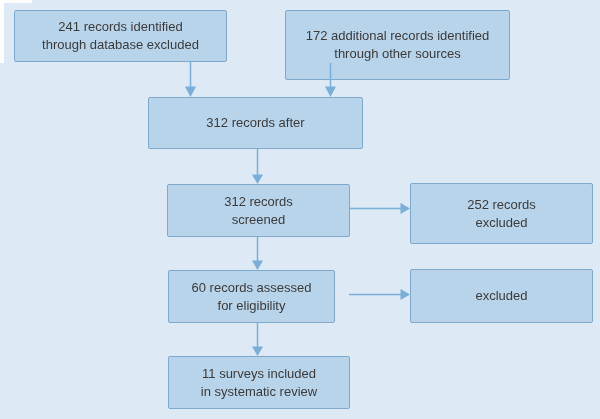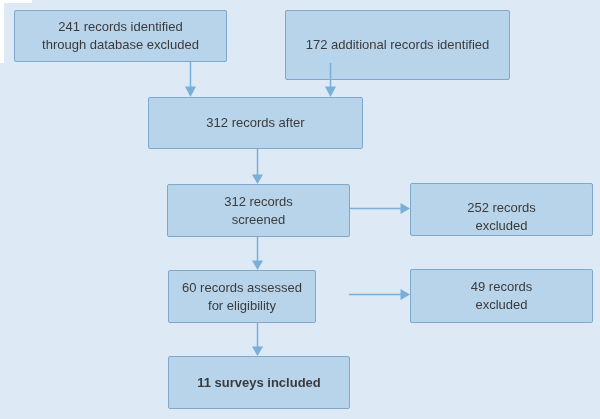--- a/index.html
+++ b/index.html
@@ -27,24 +27,24 @@
     justify-content: center;
     text-align: center;
     color: var(--text, #3b3b3b);
     font-size: 13px;
     line-height: 18px;
   }
   .b0 { left: 14px;  top: 10px;  width: 213px; height: 52px; }
   .b1 { left: 285px; top: 10px;  width: 225px; height: 70px; }
   .b2 { left: 148px; top: 97px;  width: 215px; height: 52px; gap: 20px; }
   .b3 { left: 167px; top: 184px; width: 183px; height: 53px; text-align: right; }
-  .b4 { left: 410px; top: 183px; width: 183px; height: 53px; justify-content: flex-end; }
-  .b5 { left: 168px; top: 270px; width: 148px; height: 53px; }
+  .b4 { left: 410px; top: 183px; width: 183px; height: 61px; }
+  .b5 { left: 168px; top: 270px; width: 167px; height: 53px; }
   .b6 { left: 410px; top: 269px; width: 183px; height: 54px; }
-  .b7 { left: 168px; top: 356px; width: 182px; height: 53px; font-weight: bold; }
+  .b7 { left: 168px; top: 356px; width: 182px; height: 53px; }
 
   svg.arrows {
     position: absolute;
     left: 0; top: 0;
     width: 600px; height: 419px;
     pointer-events: none;
   }
   svg.arrows line    { stroke: var(--arrow, #79afd9); stroke-width: 1.5; }
   svg.arrows polygon { fill:   var(--arrow, #79afd9); }
 </style>
@@ -56,20 +56,21 @@
   <div class="margin-left"></div>
   <div class="margin-top"></div>
 
   <div class="box b0">
     <div>241 records identified</div>
     <div>through database excluded</div>
   </div>
 
   <div class="box b1">
     <div>172 additional records identified</div>
+    <div>through other sources</div>
   </div>
 
   <div class="box b2">
     <div>312 records after</div>
   </div>
 
   <div class="box b3">
     <div>312 records</div>
     <div>screened</div>
   </div>
@@ -78,26 +79,26 @@
     <div>252 records</div>
     <div>excluded</div>
   </div>
 
   <div class="box b5">
     <div>60 records assessed</div>
     <div>for eligibility</div>
   </div>
 
   <div class="box b6">
-    <div>49 records</div>
     <div>excluded</div>
   </div>
 
   <div class="box b7">
     <div>11 surveys included</div>
+    <div>in systematic review</div>
   </div>
 
   <svg class="arrows" viewBox="0 0 600 419" xmlns="http://www.w3.org/2000/svg">
     <g>
       <line x1="190.5" y1="62" x2="190.5" y2="88"></line>
       <polygon points="185,86.5 196,86.5 190.5,97"></polygon>
     </g>
     <g>
       <line x1="330.5" y1="63" x2="330.5" y2="88"></line>
       <polygon points="325,86.5 336,86.5 330.5,97"></polygon>

